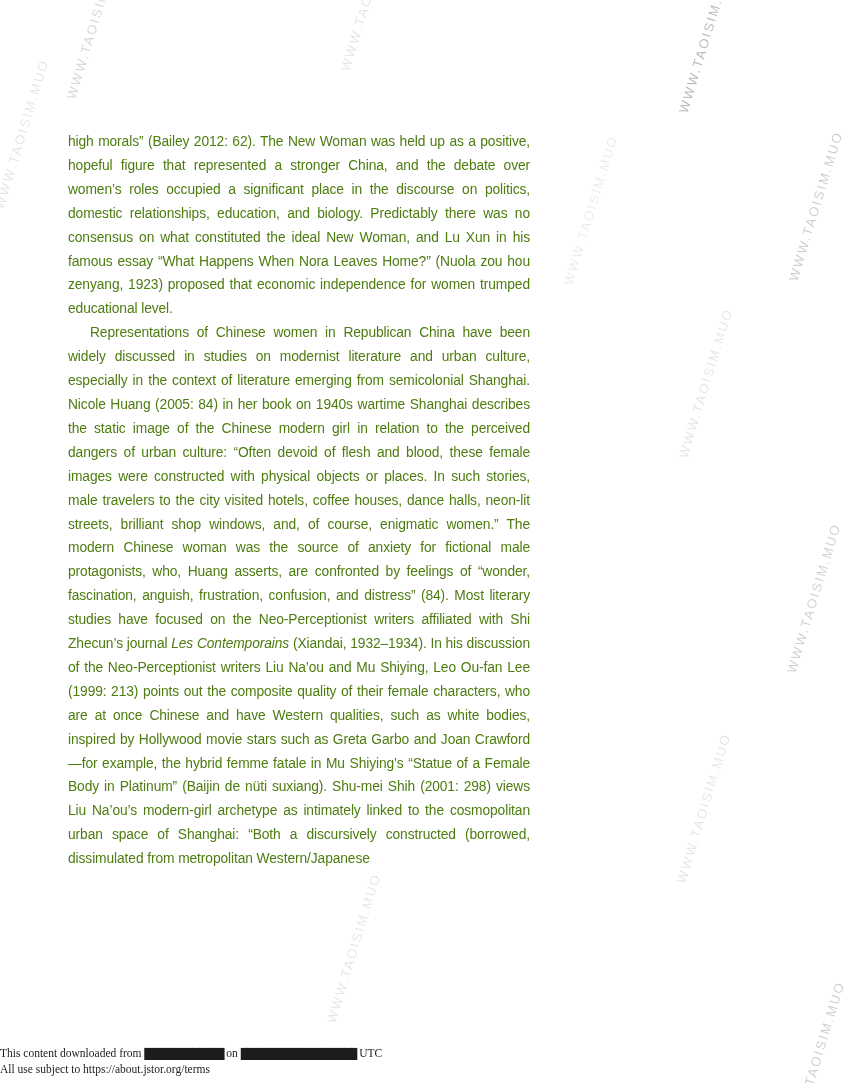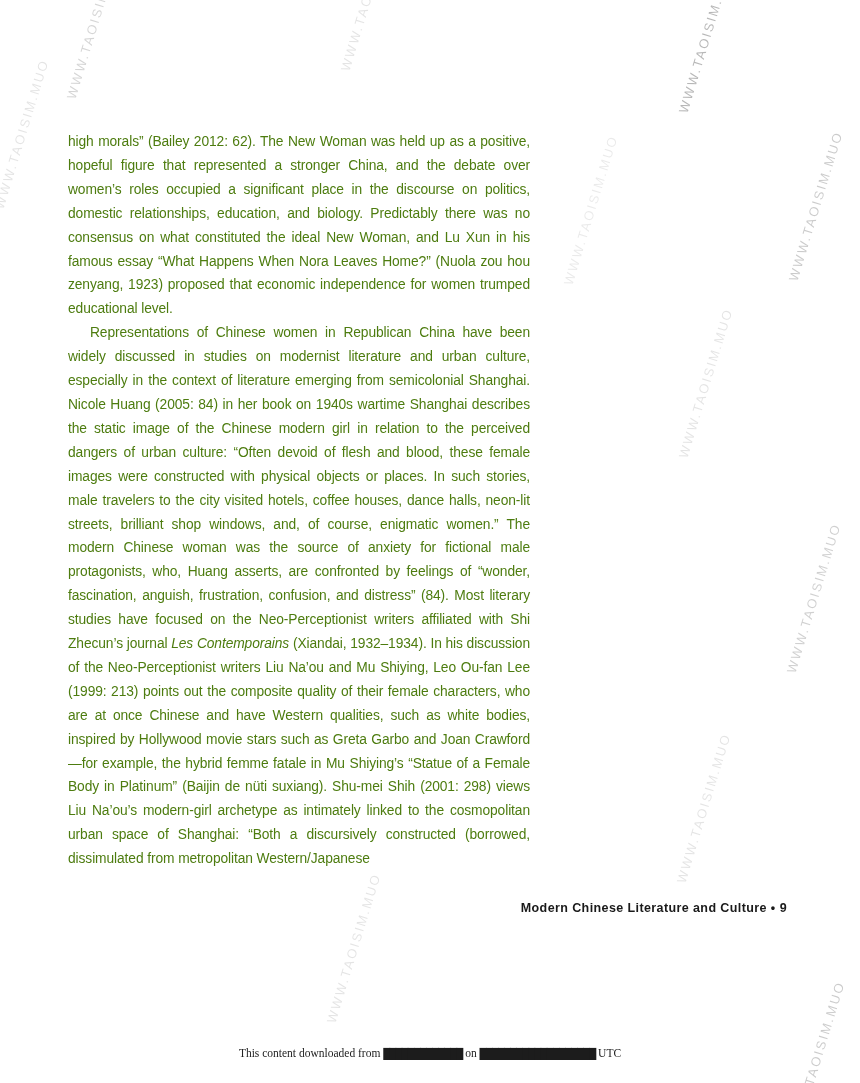--- a/index.html
+++ b/index.html
@@ -64,21 +64,20 @@
     letter-spacing:0.4px;
     color:#1a1a1a;
     white-space:nowrap;
   }
   .running-footer .sep{padding:0 4px;}
 
   
   .jstor{
     position:absolute;
     left:0;top:1046px;width:860px;
-    text-align:center;
     font-family:"Liberation Serif","DejaVu Serif",serif;
     font-size:11.5px;
     line-height:14.5px;
     color:#222;
   }
   .redact{
     font-size:10px;
     letter-spacing:-1px;
     color:#1c1c1c;
   }
@@ -98,27 +97,25 @@
   <div class="wm wm8">WWW.TAOISIM.MUO</div>
   <div class="wm wm9">WWW.TAOISIM.MUO</div>
   <div class="wm wm10">WWW.TAOISIM.MUO</div>
   <div class="wm wm11">WWW.TAOISIM.MUO</div>
 
   <div class="text-block">
       <p class="para"><span>high morals” (Bailey 2012: 62). The New Woman was held up as a positive, hopeful figure that represented a stronger China, and the debate over women’s roles occupied a significant place in the discourse on politics, domestic relationships, education, and biology. Predictably there was no consensus on what constituted the ideal New Woman, and Lu Xun in his famous essay “What Happens When Nora Leaves Home?” (Nuola zou hou zenyang, 1923) proposed that economic independence for women trumped educational level.</span></p>
       <p class="para indent"><span>Representations of Chinese women in Republican China have been widely discussed in studies on modernist literature and urban culture, especially in the context of literature emerging from semicolonial Shanghai. Nicole Huang (2005: 84) in her book on 1940s wartime Shanghai describes the static image of the Chinese modern girl in relation to the perceived dangers of urban culture: “Often devoid of flesh and blood, these female images were constructed with physical objects or places. In such stories, male travelers to the city visited hotels, coffee houses, dance halls, neon-lit streets, brilliant shop windows, and, of course, enigmatic women.” The modern Chinese woman was the source of anxiety for fictional male protagonists, who, Huang asserts, are confronted by feelings of “wonder, fascination, anguish, frustration, confusion, and distress” (84). Most literary studies have focused on the Neo-Perceptionist writers affiliated with Shi Zhecun’s journal </span><em>Les Contemporains</em><span> (Xiandai, 1932–1934). In his discussion of the Neo-Perceptionist writers Liu Na’ou and Mu Shiying, Leo Ou-fan Lee (1999: 213) points out the composite quality of their female characters, who are at once Chinese and have Western qualities, such as white bodies, inspired by Hollywood movie stars such as Greta Garbo and Joan Crawford—for example, the hybrid femme fatale in Mu Shiying’s “Statue of a Female Body in Platinum” (Baijin de nüti suxiang). Shu-mei Shih (2001: 298) views Liu Na’ou’s modern-girl archetype as intimately linked to the cosmopolitan urban space of Shanghai: “Both a discursively constructed (borrowed, dissimulated from metropolitan Western/Japanese</span></p>
     </div>
 
-  <div class="running-footer">
-    <span>Modern Chinese Literature and Culture</span><span class="sep">•</span><span>9</span>
-  </div>
 
   <div class="jstor">
     <div>
       <span>This content downloaded from</span>
       <span class="redact">█████████████</span>
       <span>on</span>
       <span class="redact">███████████████████</span>
       <span>UTC</span>
     </div>
+    <div>All use subject to https://about.jstor.org/terms</div>
   </div>
 
 </div>
 
 </body></html>

